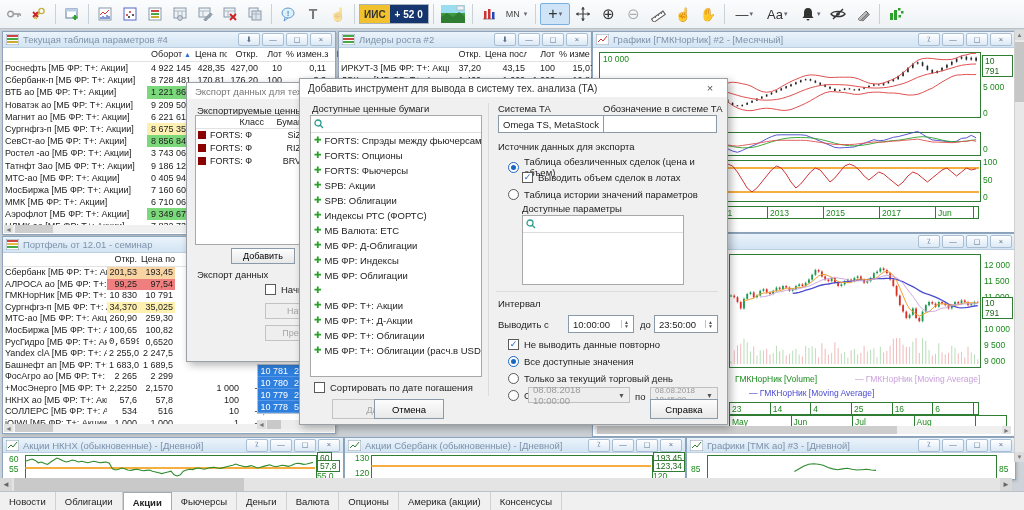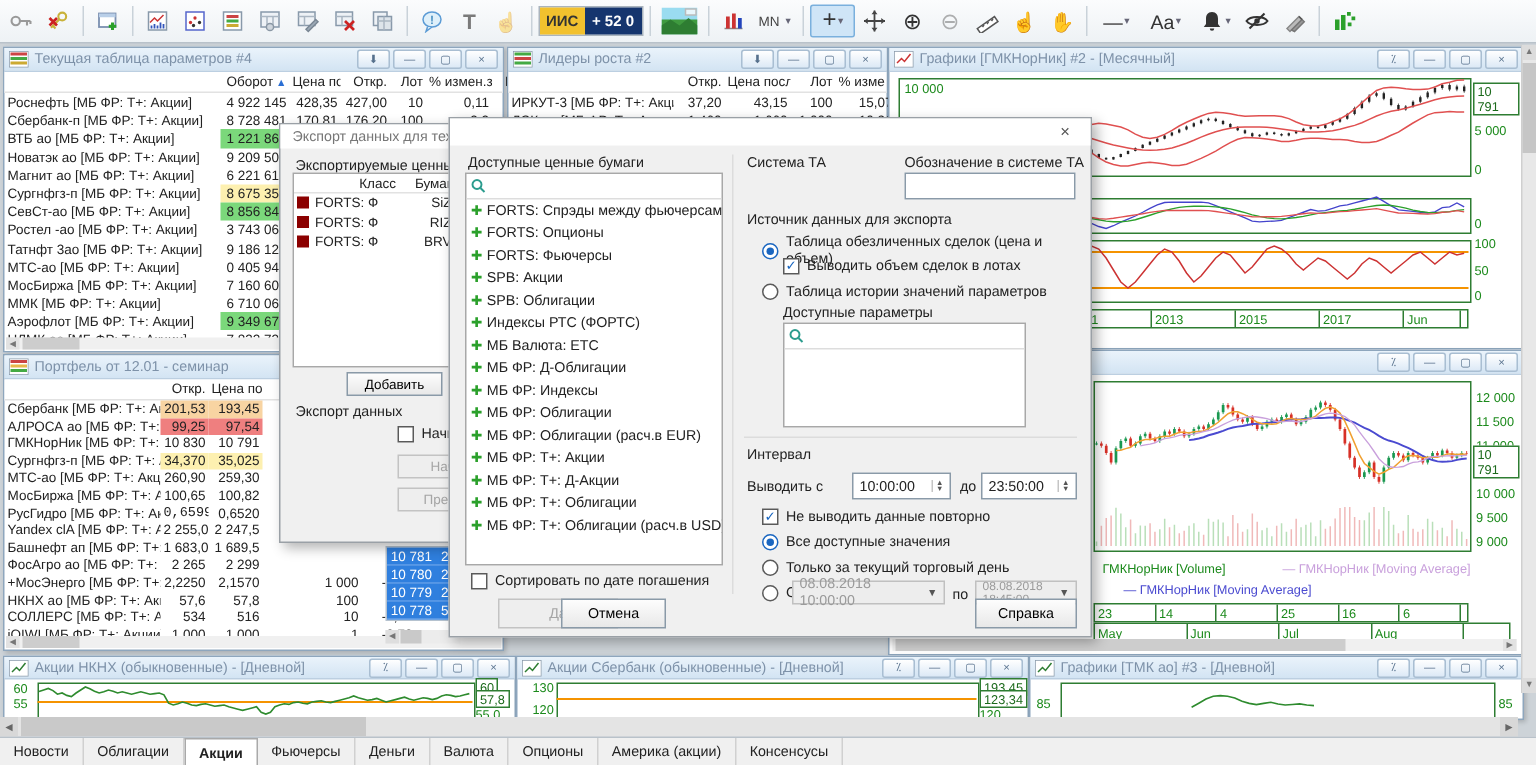--- a/index.html
+++ b/index.html
@@ -1156,20 +1156,21 @@
     <div class="ctl" style="left:78px;top:201px;">
       <span class="check"></span>
       <span>Начин</span>
     </div>
     <button class="btn sm dis" style="left:78px;top:220px;width:60px;">Нач</button>
     <button class="btn sm dis" style="left:78px;top:242px;width:60px;">Прекр</button>
   </div>
 
   <div class="dlg" id="dlg-add" style="left:299px;top:78px;width:427px;height:345px;z-index:40;">
     <div class="dlg-tb" style="height:18px;">
+      <span>Добавить инструмент для вывода в систему тех. анализа (ТА)</span>
       <span class="dlg-x">×</span>
     </div>
     <span class="grp-lbl" style="left:12px;top:24px;">Доступные ценные бумаги</span>
     <div class="listbox" style="left:10px;top:36px;width:170px;height:260px;">
       <div class="searchrow">
         <svg width="10" height="10" viewBox="0 0 10 10">
             <circle cx="4" cy="4" r="3" fill="none" stroke="#2c9c8e" stroke-width="1.3"></circle>
             <path d="M6.3 6.3L9 9" stroke="#2c9c8e" stroke-width="1.3"></path>
           </svg>
       </div>
@@ -1209,21 +1210,20 @@
           <div class="litem">
             <span class="plus">✚</span>
             <span>МБ ФР: Индексы</span>
           </div>
           <div class="litem">
             <span class="plus">✚</span>
             <span>МБ ФР: Облигации</span>
           </div>
           <div class="litem">
             <span class="plus">✚</span>
-            <span>МБ ФР: Облигации (расч.в EUR)</span>
           </div>
           <div class="litem">
             <span class="plus">✚</span>
             <span>МБ ФР: Т+: Акции</span>
           </div>
           <div class="litem">
             <span class="plus">✚</span>
             <span>МБ ФР: Т+: Д-Акции</span>
           </div>
           <div class="litem">
@@ -1236,20 +1236,24 @@
           </div>
         </div>
     </div>
     <div class="ctl" style="left:14px;top:303px;">
       <span class="check"></span>
       <span>Сортировать по дате погашения</span>
     </div>
     <div style="position:absolute;left:188px;top:24px;bottom:28px;width:1px;background:#dcdcdc;"></div>
 
     <span class="grp-lbl" style="left:198px;top:24px;">Система ТА</span>
+    <div class="field" style="left:198px;top:36px;width:142px;">
+      <span>Omega TS, MetaStock</span>
+        <span class="dd">▼</span>
+    </div>
     <span class="grp-lbl" style="left:303px;top:24px;">Обозначение в системе ТА</span>
     <div class="field" style="left:303px;top:36px;width:114px;">
       <span></span>
     </div>
 
     <span class="grp-lbl" style="left:198px;top:62px;">Источник данных для экспорта</span>
     <div class="ctl" style="left:208px;top:77px;">
       <span class="radio on"></span>
       <span>Таблица обезличенных сделок (цена и объем)</span>
     </div>

